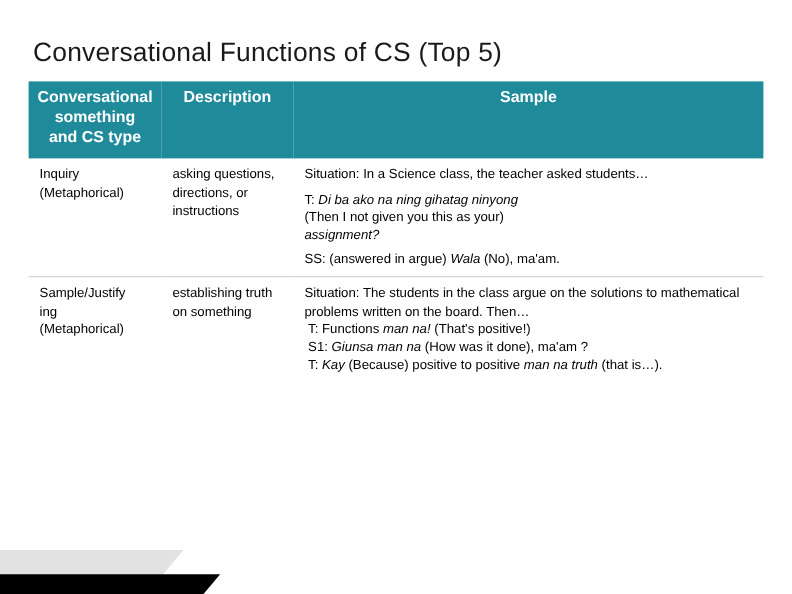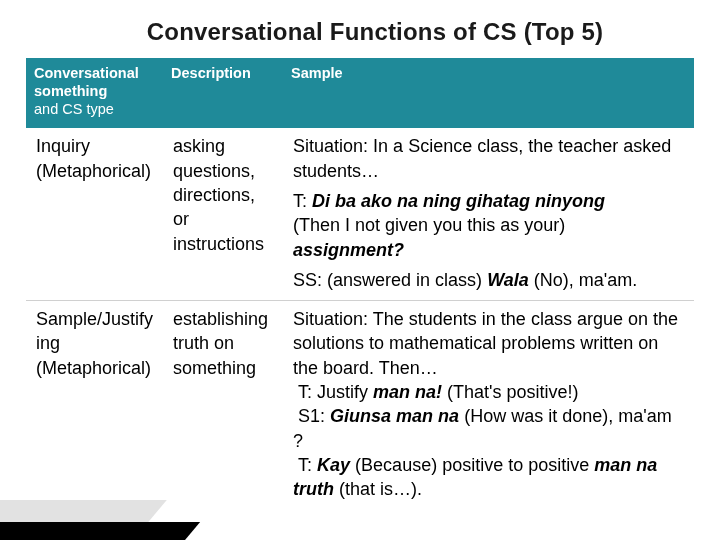--- a/index.html
+++ b/index.html
@@ -6,65 +6,64 @@
   body {
     width: 720px;
     height: 540px;
     background: #ffffff;
     font-family: Verdana, Geneva, sans-serif;
     position: relative;
     overflow: hidden;
   }
   .title {
     font-size: 24px;
-    font-weight: bold;
+    font-weight: normal;
     color: #1a1a1a;
-    padding: 18px 0 12px 30px;
+    padding: 34px 0 12px 30px;
     letter-spacing: 0.2px;
-    text-align: center;
   }
   .tbl {
     border-collapse: collapse;
     margin: 0 20px 0 26px;
     width: 668px;
     font-size: 13px;
     color: #000;
   }
   .tbl th {
     background: #1f8a99;
     color: #ffffff;
     font-weight: bold;
     padding: 6px 8px 10px 8px;
-    text-align: left;
+    text-align: center;
     vertical-align: top;
     border: none;
     font-size: 14.5px;
     line-height: 1.25;
   }
   .tbl th .subhead {
     font-size: 14.5px;
-    font-weight: normal;
+    font-weight: bold;
   }
   .tbl td {
     padding: 6px 10px 8px 10px;
     vertical-align: top;
     border: none;
     line-height: 1.35;
-    font-size: 18px;
+    font-size: 12px;
   }
   .divider td {
     border-top: 1px solid #d0d0d0;
     padding: 0;
     height: 0;
   }
   .col-func { width: 120px; }
   .col-desc { width: 120px; }
   .col-samp { }
   .italic { }
-  .bolditalic { font-style: italic; font-weight: bold; }
+  .bolditalic { font-style: italic; font-weight: normal; }
   .spacer { height: 6px; display: block; }
 
   .accent-wrap {
     position: absolute;
     left: -10px;
     bottom: -20px;
     width: 220px;
     height: 130px;
     pointer-events: none;
   }
@@ -111,36 +110,36 @@
         <span>(Metaphorical)</span>
       </td>
       <td>asking questions, directions, or instructions</td>
       <td>
         <span class="italic">Situation:</span><span> In a Science class, the teacher asked students…</span>
         <span class="spacer"></span>
         <span>T: </span><span class="bolditalic">Di ba ako na ning gihatag ninyong</span><br>
         <span>(Then I not given you this as  your)</span><br>
         <span class="bolditalic">assignment?</span>
         <span class="spacer"></span>
-        <span>SS: (answered in class) </span><span class="bolditalic">Wala</span><span> (No), ma'am.</span>
+        <span>SS: (answered in argue) </span><span class="bolditalic">Wala</span><span> (No), ma'am.</span>
       </td>
     </tr>
     <tr class="divider">
         <td colspan="3"></td>
       </tr>
     <tr>
       <td>
         <span>Sample/Justify</span><br>
         <span>ing</span><br>
         <span>(Metaphorical)</span>
       </td>
       <td>establishing truth on something</td>
       <td>
         <span class="italic">Situation:</span><span> The students in the class argue on the solutions to mathematical problems written on the board. Then…</span><br>
-        &nbsp;<span>T: Justify </span><span class="bolditalic">man na!</span><span> (That's positive!)</span><br>
+        &nbsp;<span>T: Functions </span><span class="bolditalic">man na!</span><span> (That's positive!)</span><br>
         &nbsp;<span>S1: </span><span class="bolditalic">Giunsa man na</span><span> (How was it done), ma'am ?</span><br>
         &nbsp;<span>T: </span><span class="bolditalic">Kay</span><span> (Because) positive to positive </span><span class="bolditalic">man na truth</span><span> (that  is…).</span>
       </td>
     </tr>
   </tbody>
 </table>
 
 <div class="accent-wrap">
   <div class="accent-light"></div>
   <div class="accent-dark"></div>

